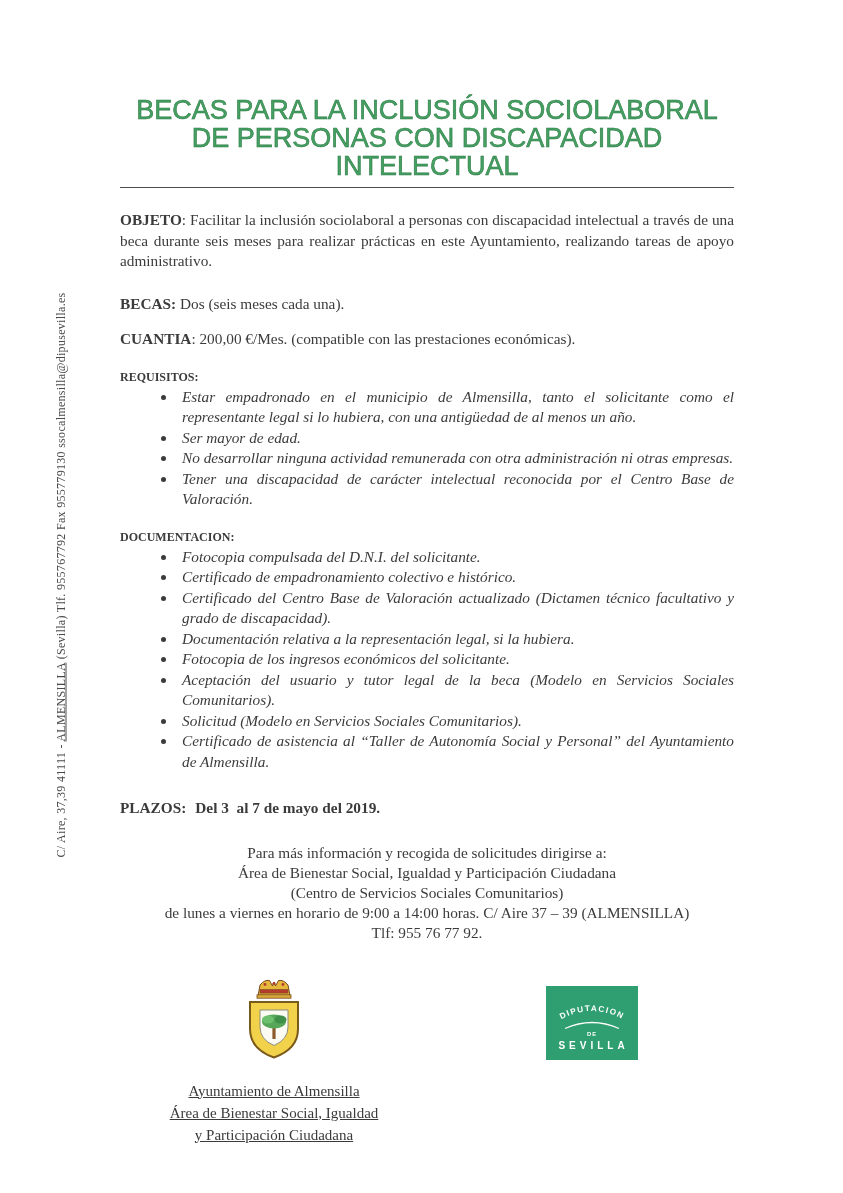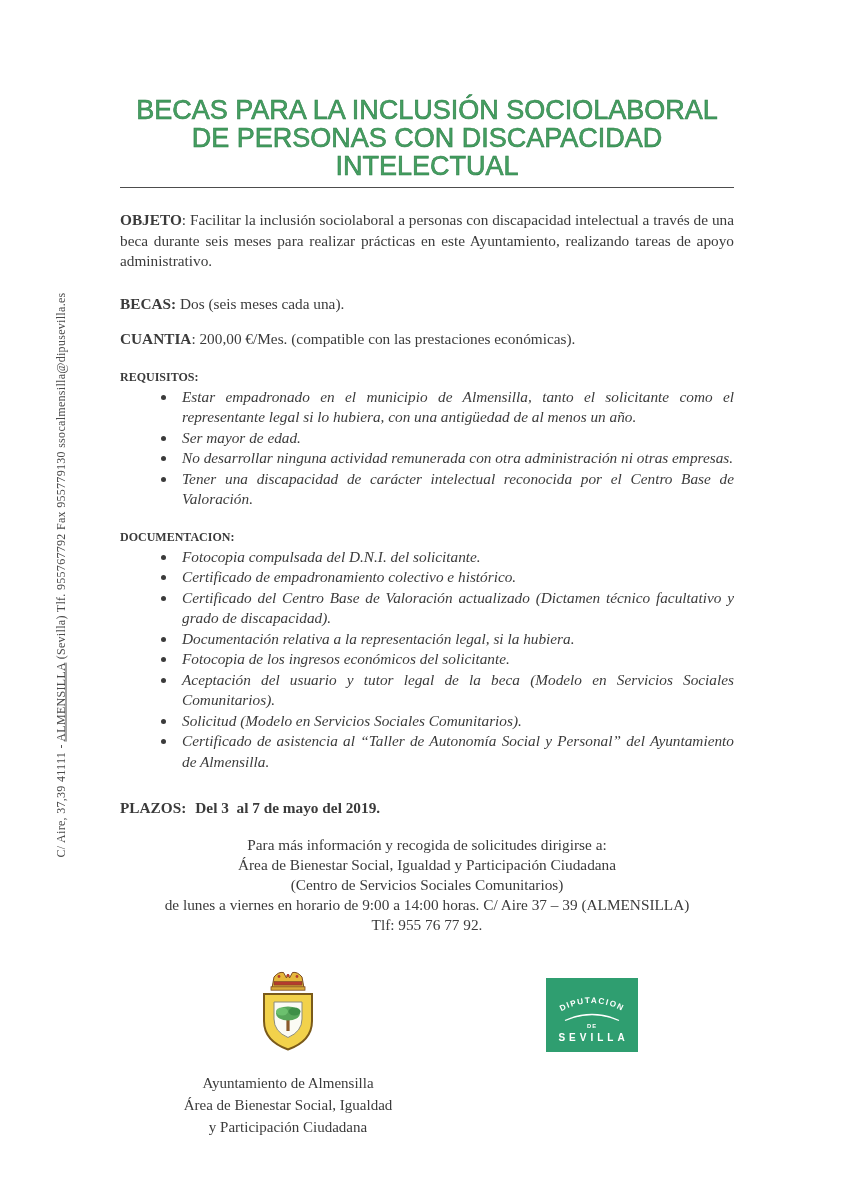--- a/index.html
+++ b/index.html
@@ -28,25 +28,25 @@
   .tight{margin-top:15px;}
   .justify{text-align:justify;}
   .b{font-weight:bold;}
   .heading{margin:20px 0 0;font-size:12px;font-weight:bold;}
   .heading.doc{}
   ul{margin:2px 0 0;padding-left:57px;font-style:italic;}
   li{font-size:15.3px;line-height:20.5px;text-align:justify;padding-left:5px;margin:0;}
   .plazos{margin-top:26px;font-weight:bold;}
   .plazos .lbl{margin-right:9px;white-space:pre;}
   .plazos .txt{white-space:pre-wrap;}
-  .info-block{margin-top:16px;text-align:center;font-size:15.3px;line-height:20px;}
+  .info-block{margin-top:24px;text-align:center;font-size:15.3px;line-height:20px;}
   
   .footer{position:relative;margin-top:34px;height:240px;}
   .footer-col{position:absolute;top:0;text-align:center;}
-  .col-left{left:16px;width:304px;}
+  .col-left{left:2px;width:304px;text-decoration:underline;}
   .col-right{left:330px;width:284px;}
   .crest-svg{display:inline-block;}
   .dipu-svg{display:inline-block;margin-top:9px;}
   .caption{margin-top:13px;font-size:15px;line-height:22px;color:#3b3b3b;}
   .crest-gold{fill:var(--crest-gold,#f2d24b);}
   .crown-red{fill:var(--crown-red,#b43b2e);}
   .tree-green{fill:var(--crest-tree-green,#57a65a);}
   .dipu-bg{fill:var(--diputacion-green,#2f9e70);}
   .dipu-text{font-family:"Liberation Sans", sans-serif;fill:#ffffff;}
 </style>

